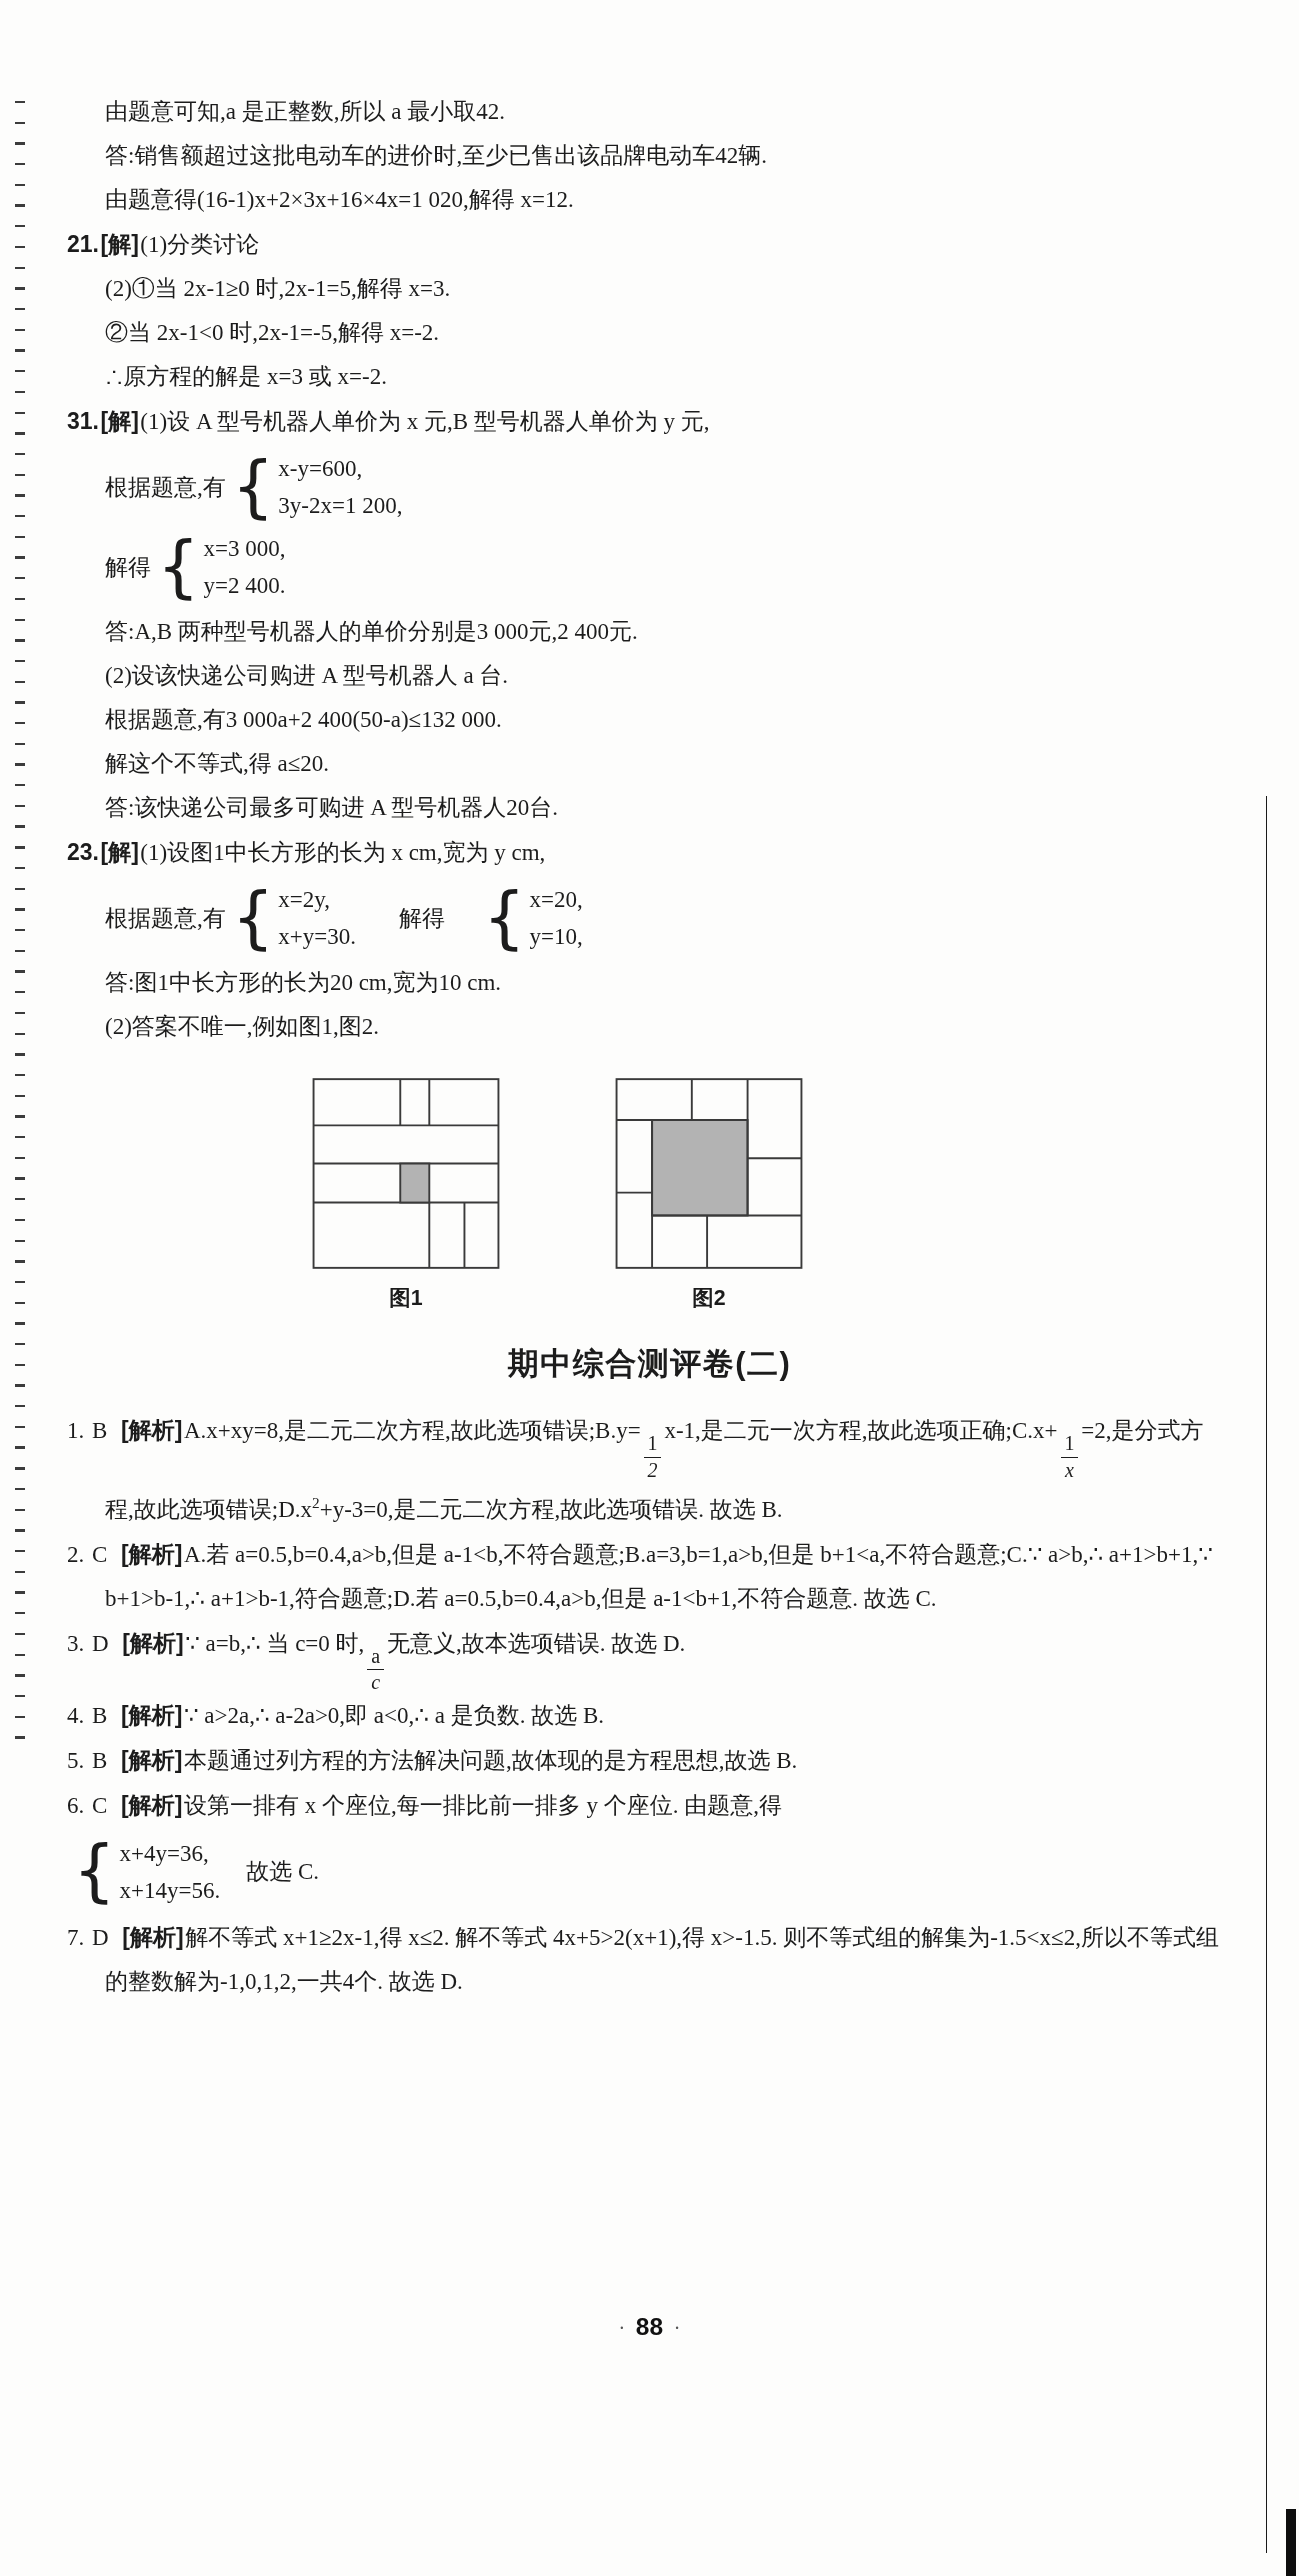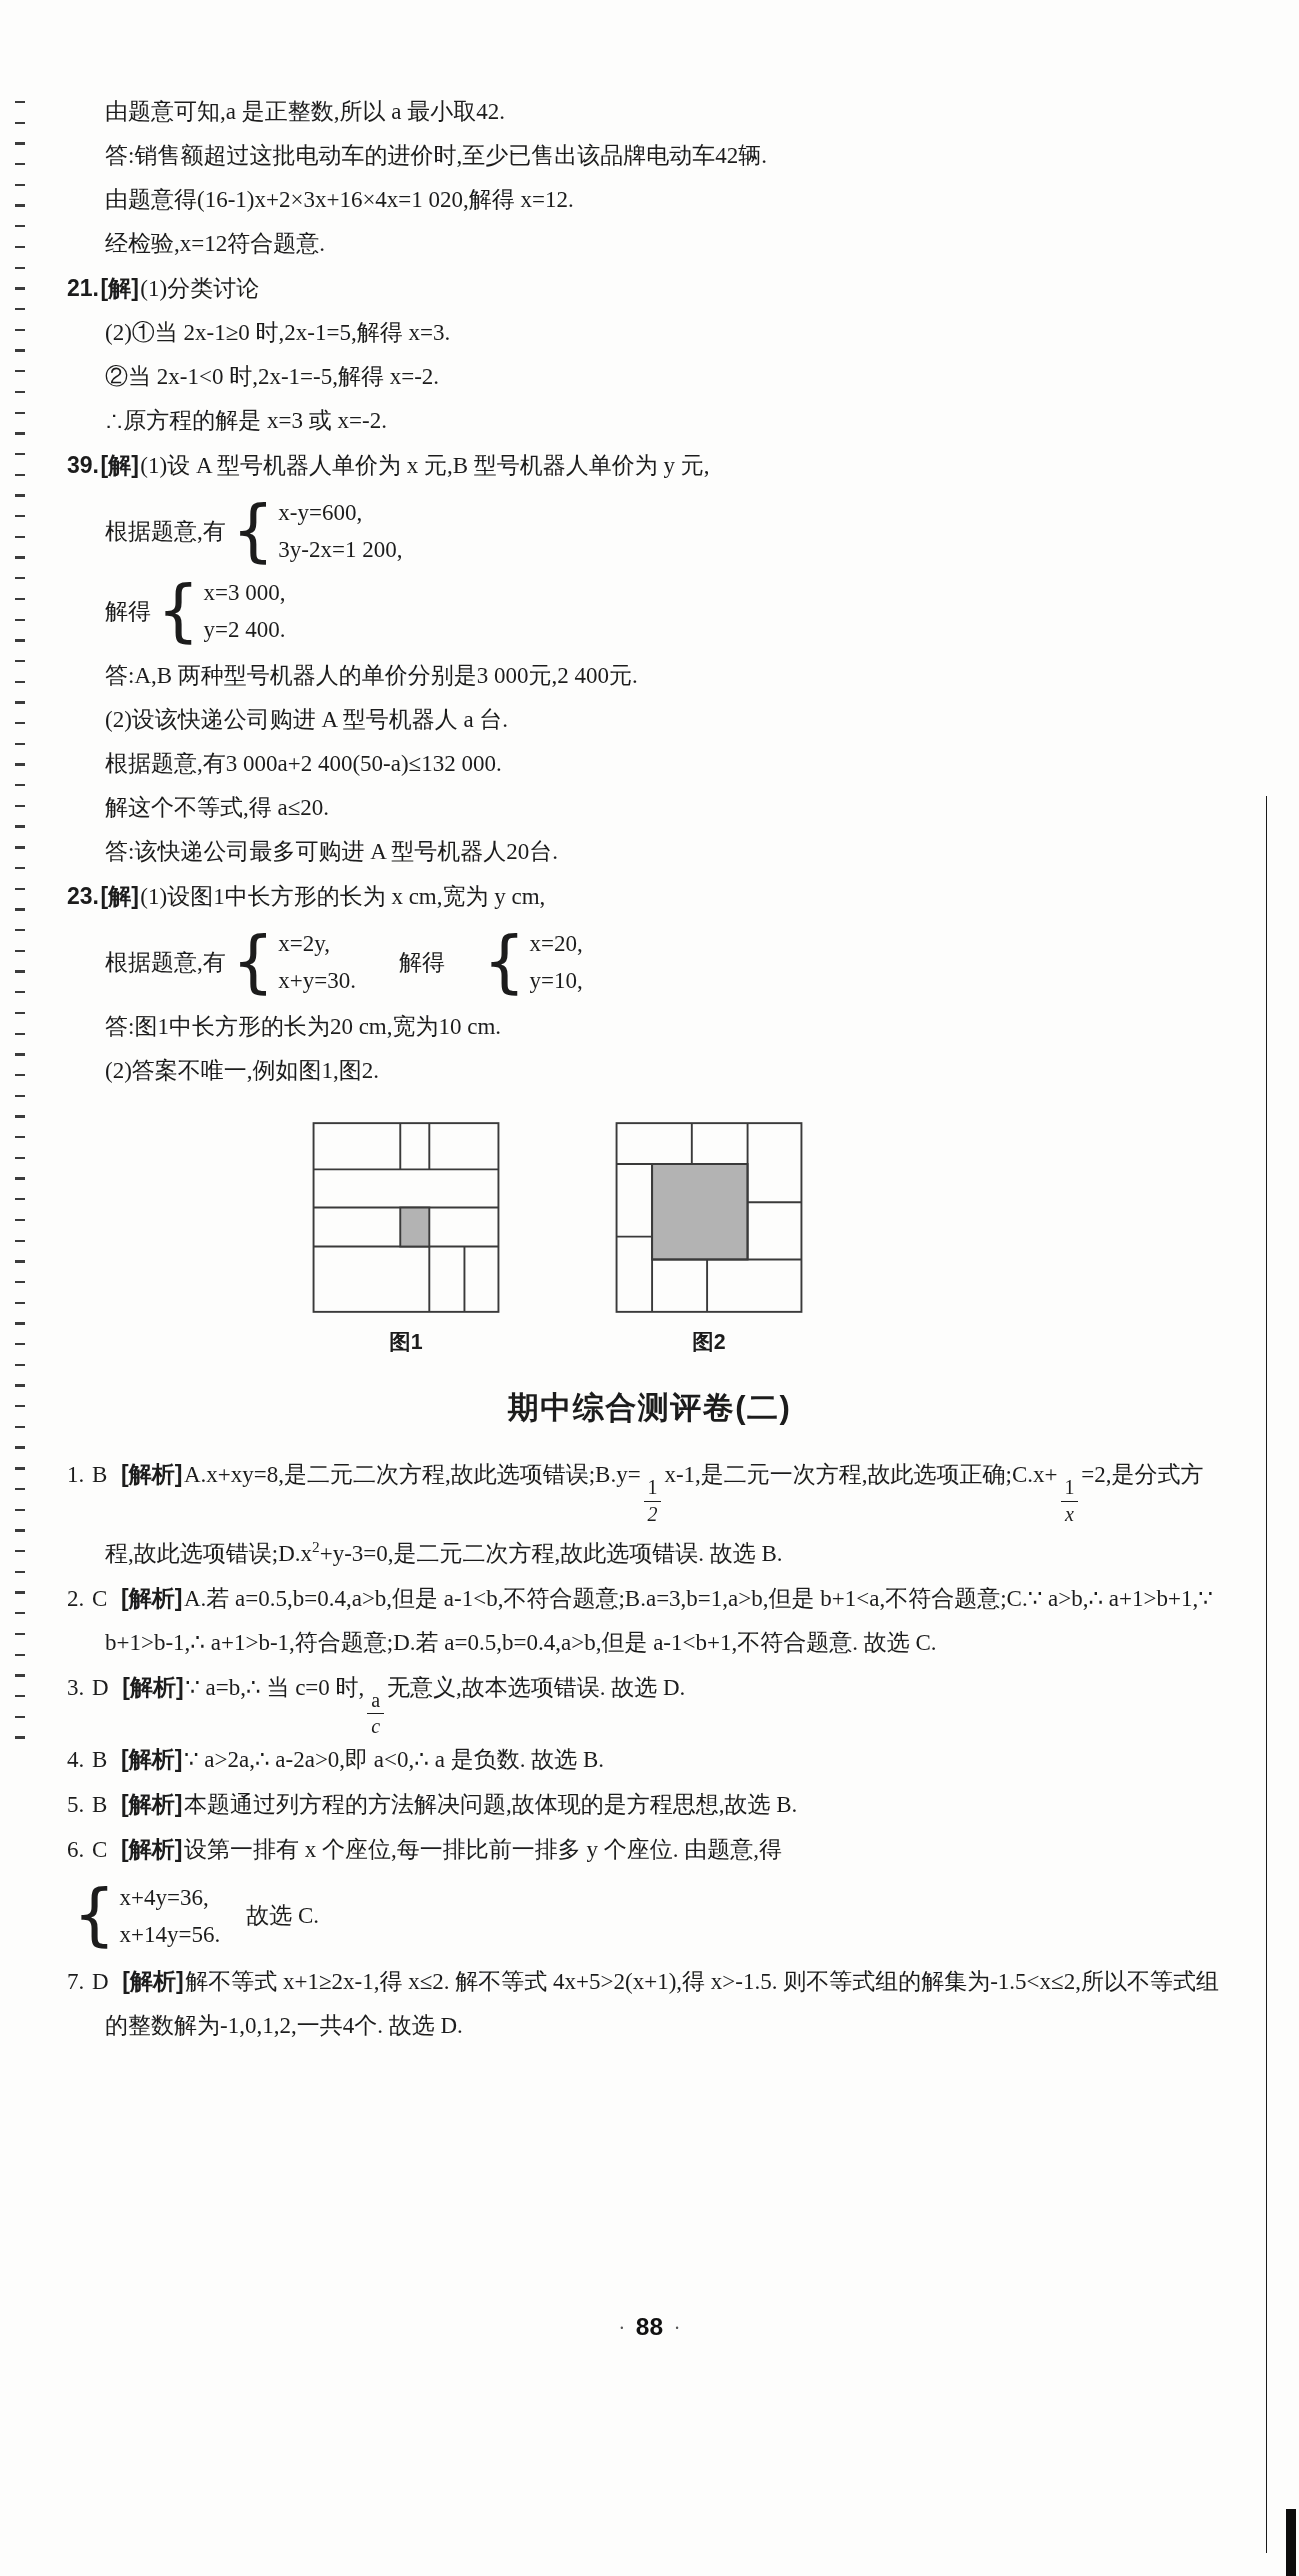--- a/index.html
+++ b/index.html
@@ -97,28 +97,27 @@
   <div class="ticks"></div>
   <div class="right-rule"></div>
   <div class="corner-bar"></div>
 
   <div class="content">
 
     <div class="line">由题意可知,a 是正整数,所以 a 最小取42.</div>
     <div class="line">答:销售额超过这批电动车的进价时,至少已售出该品牌电动车42辆.</div>
 
     <div class="line">由题意得(16-1)x+2×3x+16×4x=1 020,解得 x=12.</div>
-    <div class="line">经检验,x=12符合题意.</div>
 
     <div class="prob"><span class="pnum">21.</span><span class="jie">[解]</span><span>(1)分类讨论</span></div>
     <div class="line">(2)①当 2x-1≥0 时,2x-1=5,解得 x=3.</div>
     <div class="line">②当 2x-1&lt;0 时,2x-1=-5,解得 x=-2.</div>
     <div class="line">∴原方程的解是 x=3 或 x=-2.</div>
 
-    <div class="prob"><span class="pnum">39.</span><span class="jie">[解]</span><span>(1)设 A 型号机器人单价为 x 元,B 型号机器人单价为 y 元,</span></div>
+    <div class="prob"><span class="pnum">31.</span><span class="jie">[解]</span><span>(1)设 A 型号机器人单价为 x 元,B 型号机器人单价为 y 元,</span></div>
 
     <div class="sysline">
       <span>根据题意,有</span>
       <span class="sys">
         <span class="brace">{</span>
         <span class="sysrows">
           <span>x-y=600,</span>
           <span>3y-2x=1 200,</span>
         </span>
       </span>

